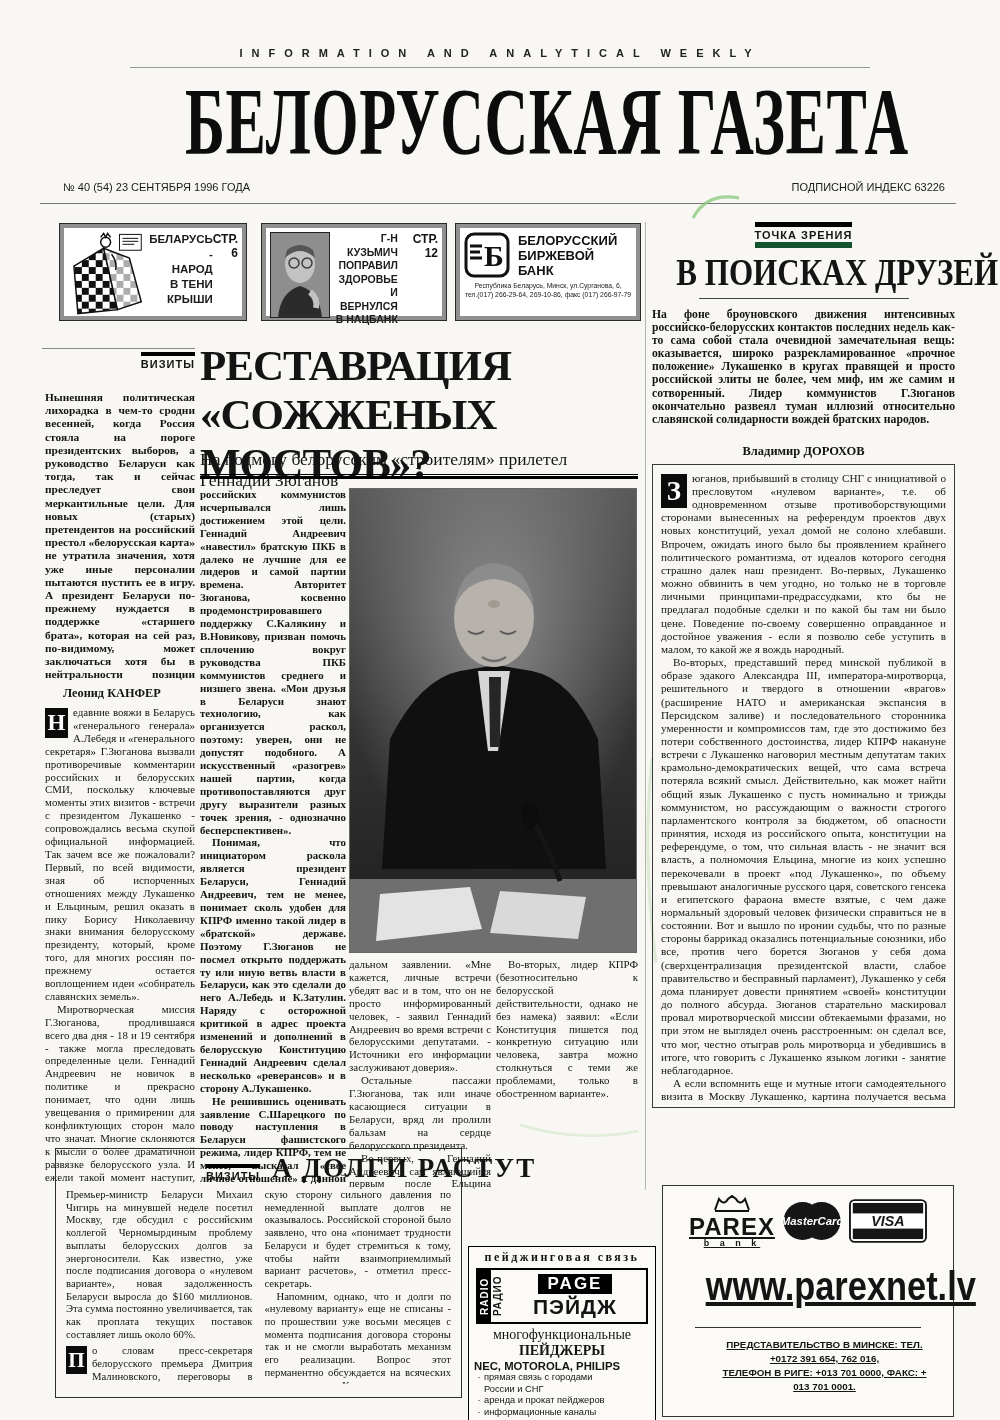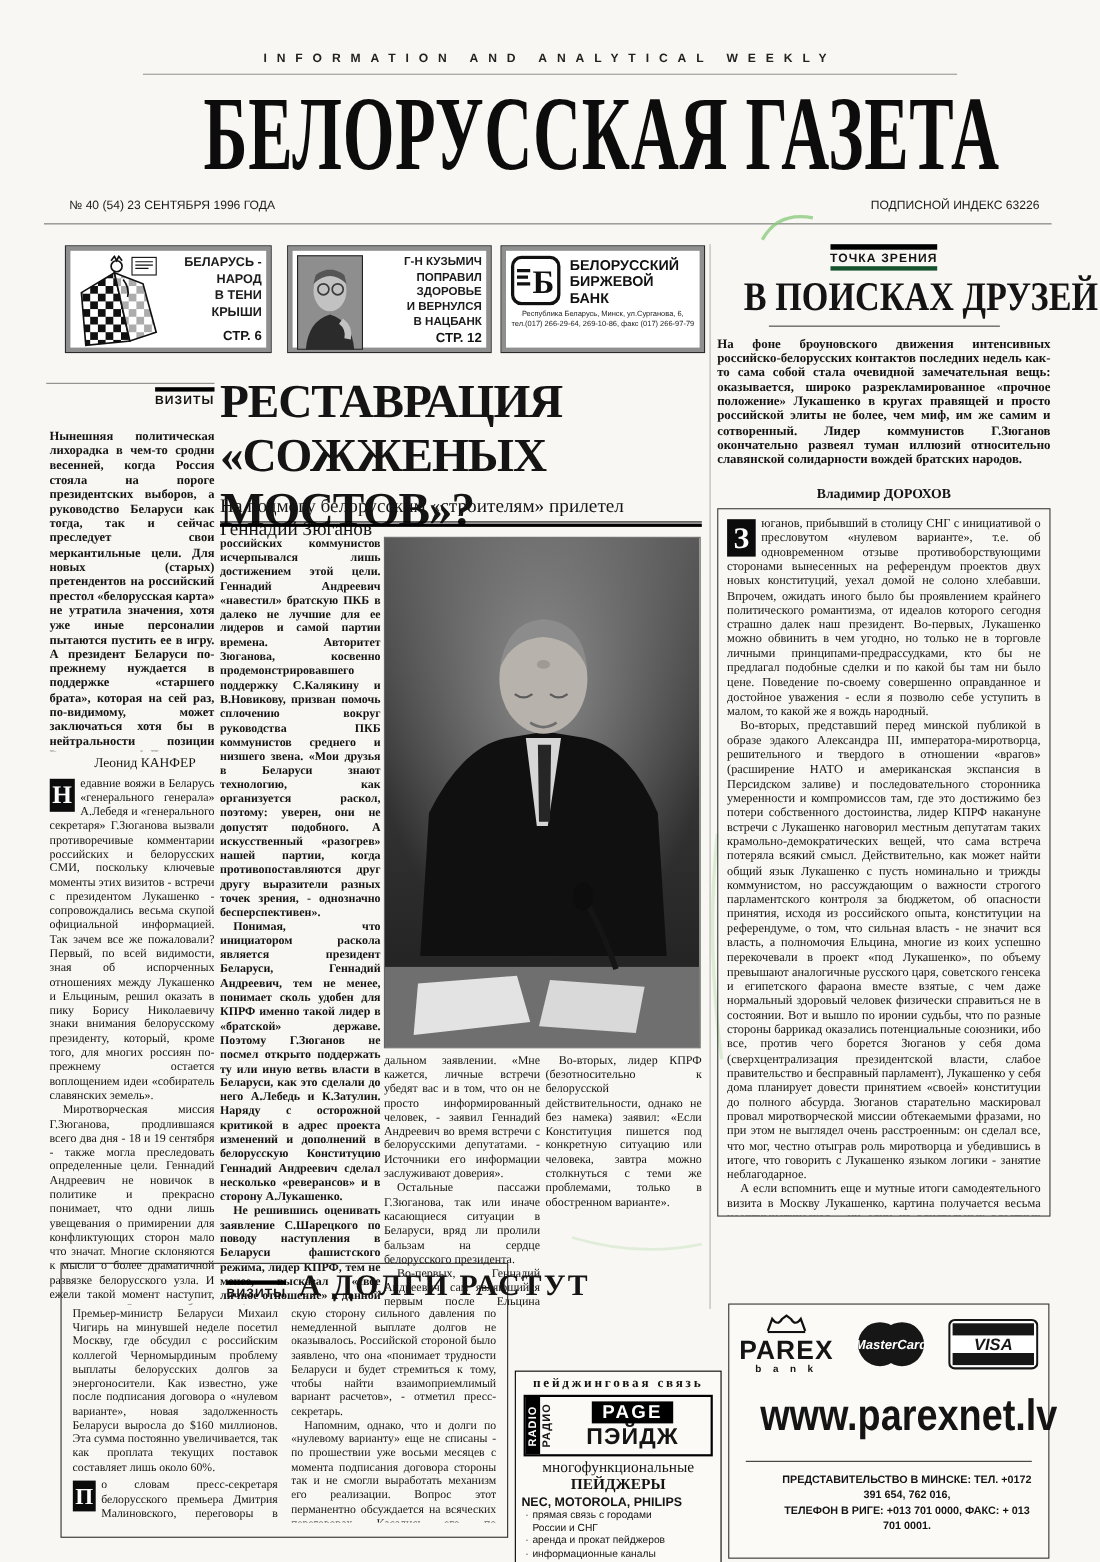--- a/index.html
+++ b/index.html
@@ -11,21 +11,21 @@
   .just{text-align:justify;}
   .pre{white-space:pre-line;}
   .col p{margin:0;text-indent:12px;}
   .col p.noind{text-indent:0;}
   .dropcap{float:left;width:23px;height:30px;background:#0b0b0b;color:#fdfdfd;
            font:bold 23px/30px "Liberation Serif",serif;text-align:center;margin:2px 5px 1px 0;}
   .kicker{font:bold 11px "Liberation Sans",sans-serif;letter-spacing:1px;
           border-top:4px solid #000;padding-top:2px;display:inline-block;}
   .teaser{position:absolute;top:0;height:96px;background:#fff;border:4px solid #8f8f8f;
           outline:1px solid #2a2a2a;box-sizing:border-box;display:flex;padding:4px;}
-  .tz-right{flex:1;text-align:right;display:flex;flex-direction:column;justify-content:space-between;}
+  .tz-right{flex:1;text-align:right;display:flex;flex-direction:row;justify-content:space-between;}
   .tz-lines{font:bold 11.5px/15px "Liberation Sans",sans-serif;color:#1b1b1b;}
   .tz-page{font:bold 12px "Liberation Sans",sans-serif;}
   .rule{background:#555;}
   .bodytext{font-size:10.9px;line-height:12.9px;}
   .opbox{border:1px solid #3a3a3a;}
   .bullet-row{display:flex;font:9.3px/11.5px "Liberation Sans",sans-serif;}
   .bullet-dot{width:10px;text-align:center;}
   .penmark{pointer-events:none;}
 </style>
 </head>
@@ -111,21 +111,21 @@
       </div>
       <div class="pre sans" style="margin-top:4px;text-align:center;font-size:6.8px;line-height:8.5px;color:#222;">Республика Беларусь, Минск, ул.Сурганова, 6,
 тел.(017) 266-29-64, 269-10-86, факс (017) 266-97-79</div>
     </div>
   </div>
 
   <div class="abs" style="top:222px;left:645px;width:1px;height:968px;background:#b5b5b0;"></div>
 
   <div class="abs" style="top:222px;left:652px;width:303px;">
     <div style="text-align:center;">
-      <span class="kicker" style="border-top-width:5px;border-bottom:4px solid #14532d;padding-bottom:1px;">ТОЧКА ЗРЕНИЯ</span>
+      <span class="kicker" style="border-top-width:5px;border-bottom:6px solid #14532d;padding-bottom:1px;">ТОЧКА ЗРЕНИЯ</span>
     </div>
     <div style="margin-top:6px;text-align:center;font-weight:bold;font-size:37px;line-height:38px;white-space:nowrap;
                 transform:scaleX(0.84);transform-origin:50% 50%;">В ПОИСКАХ ДРУЗЕЙ</div>
     <div style="margin:6px auto 0;width:210px;height:1px;background:#444;"></div>
 
     <div class="just" style="margin-top:9px;font-weight:bold;font-size:11.7px;line-height:13.1px;">На фоне броуновского движения интенсивных российско-белорусских контактов последних недель как-то сама собой стала очевидной замечательная вещь: оказывается, широко разрекламированное «прочное положение» Лукашенко в кругах правящей и просто российской элиты не более, чем миф, им же самим и сотворенный. Лидер коммунистов Г.Зюганов окончательно развеял туман иллюзий относительно славянской солидарности вождей братских народов.</div>
 
     <div style="margin-top:18px;text-align:center;font-weight:bold;font-size:12.5px;">Владимир ДОРОХОВ</div>
 
     <div class="opbox col just" style="margin-top:5px;height:644px;overflow:hidden;padding:7px 8px;box-sizing:border-box;
@@ -145,21 +145,21 @@
     <span class="kicker">ВИЗИТЫ</span>
   </div>
 
   <div class="abs pre" style="top:341px;left:200px;width:442px;font-weight:bold;font-size:43px;line-height:49px;letter-spacing:-1px;">РЕСТАВРАЦИЯ
 «СОЖЖЕНЫХ МОСТОВ»?</div>
   <div class="abs" style="top:449px;left:200px;width:438px;font-size:17.5px;">На подмогу белорусским «строителям» прилетел Геннадий Зюганов</div>
   <div class="abs" style="top:474px;left:200px;width:438px;height:5px;border-top:1px solid #000;border-bottom:3px solid #000;box-sizing:border-box;"></div>
 
   <div class="abs just" style="top:391px;left:45px;width:150px;height:292px;overflow:hidden;
        font-weight:bold;font-size:11.4px;line-height:13.2px;">Нынешняя политическая лихорадка в чем-то сродни весенней, когда Россия стояла на пороге президентских выборов, а руководство Беларуси как тогда, так и сейчас преследует свои меркантильные цели. Для новых (старых) претендентов на российский престол «белорусская карта» не утратила значения, хотя уже иные персоналии пытаются пустить ее в игру. А президент Беларуси по-прежнему нуждается в поддержке «старшего брата», которая на сей раз, по-видимому, может заключаться хотя бы в нейтральности позиции России, если А.Лукашенко пойдет на «резкие телодвижения».</div>
-  <div class="abs" style="top:686px;left:28px;width:150px;text-align:right;font-weight:normal;font-size:12.3px;">Леонид КАНФЕР</div>
+  <div class="abs" style="top:686px;left:63px;width:150px;text-align:left;font-weight:bold;font-size:12.3px;">Леонид КАНФЕР</div>
 
   <div class="abs col just bodytext" style="top:706px;left:45px;width:150px;height:480px;overflow:hidden;">
     <p class="noind">
       <span class="dropcap">Н</span>
       <span>едавние вояжи в Беларусь «генерального генерала» А.Лебедя и «генерального секретаря» Г.Зюганова вызвали противоречивые комментарии российских и белорусских СМИ, поскольку ключевые моменты этих визитов - встречи с президентом Лукашенко - сопровождались весьма скупой официальной информацией. Так зачем все же пожаловали? Первый, по всей видимости, зная об испорченных отношениях между Лукашенко и Ельциным, решил оказать в пику Борису Николаевичу знаки внимания белорусскому президенту, который, кроме того, для многих россиян по-прежнему остается воплощением идеи «собиратель славянских земель».</span>
     </p>
     <p>Миротворческая     миссия Г.Зюганова, продлившаяся всего два дня - 18 и 19 сентября - также могла преследовать определенные цели. Геннадий Андреевич не новичок в политике и прекрасно понимает, что одни лишь увещевания о примирении для конфликтующих сторон мало что значат. Многие склоняются к мысли о более драматичной развязке белорусского узла. И ежели такой момент наступит, миротворец Зюганов будет выглядеть в весьма выгодном свете.</p>
 
   </div>
 
@@ -288,21 +288,21 @@
       <div style="font-weight:bold;font-size:16px;white-space:nowrap;">
         <span style="display:inline-block;width:18px;height:18px;border:2px solid #000;border-radius:50%;
               text-align:center;font-size:12px;line-height:18px;vertical-align:-3px;">М</span><span>ИКС</span>
       </div>
     </div>
 
     <div class="sans" style="margin-top:2px;background:#111;color:#f2f2f2;font-weight:bold;font-style:italic;
          font-size:9.6px;text-align:center;padding:2px 0;">СМ. «УСЛУГИ, ТОВАРЫ, ЦЕНЫ»</div>
   </div>
 
-  <div class="abs" style="top:1185px;left:662px;width:292px;height:232px;border:1px solid #333;box-sizing:border-box;background:#fbfaf7;padding:8px 9px;">
+  <div class="abs" style="top:1185px;left:662px;width:292px;height:232px;border:1px solid #333;box-sizing:border-box;background:#fbfaf7;padding:8px 26px;text-decoration:underline;">
     <div style="display:flex;align-items:center;justify-content:space-between;">
       <div style="text-align:center;">
         <svg width="44" height="18" viewBox="0 0 44 18">
           <path d="M5,16 L9,5 Q14,12 18,5 L22,2 L26,5 Q30,12 35,5 L39,16" fill="none" stroke="#111" stroke-width="2"></path>
           <line x1="5" y1="17" x2="39" y2="17" stroke="#111" stroke-width="2"></line>
         </svg>
         <div class="sans" style="font-weight:bold;font-size:24px;line-height:22px;letter-spacing:1px;">PAREX</div>
         <div class="sans" style="font-weight:bold;font-size:9px;letter-spacing:4px;">b a n k</div>
       </div>
       <svg width="78" height="48" viewBox="0 0 78 48">

